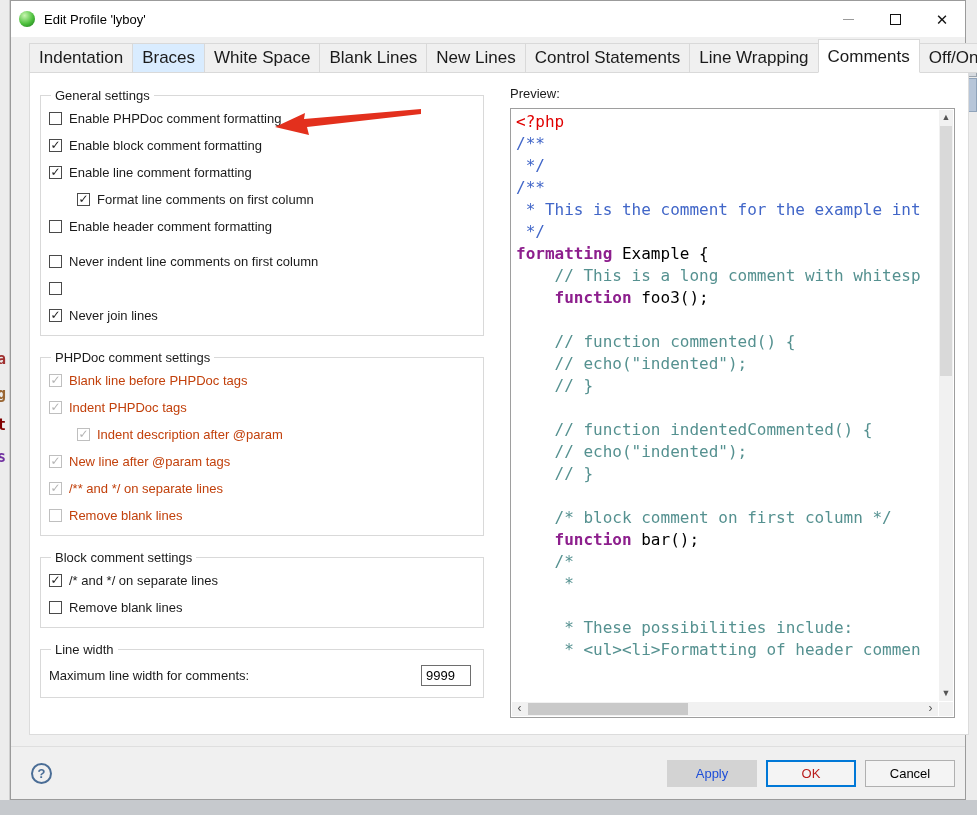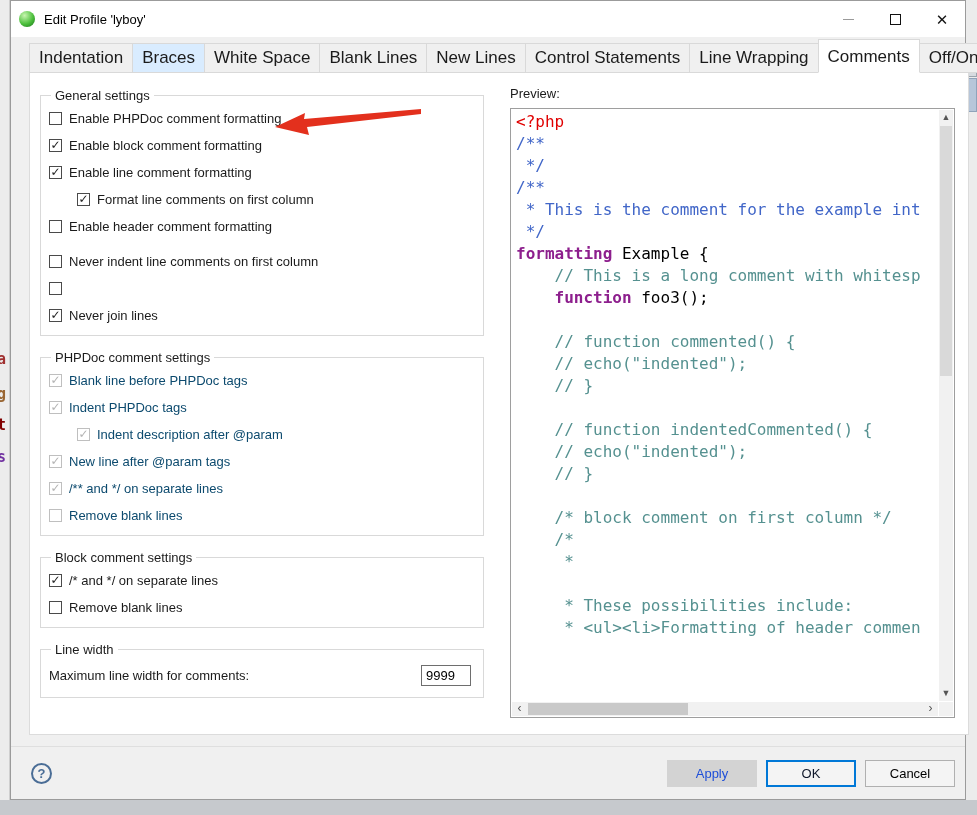--- a/index.html
+++ b/index.html
@@ -40,21 +40,21 @@
   .settings-col { width:446px; }
   fieldset.group { border:1px solid #d9d9d9; margin:0 0 14px 0; padding:2px 8px 6px 8px; width:444px; }
   fieldset.group legend { font-size:13px; color:#1b1b1b; padding:0 4px; margin-left:2px; }
   .row { display:flex; align-items:center; height:27px; }
   .row.gap { margin-top:8px; }
   .row.indent { padding-left:28px; }
   .cb { width:13px; height:13px; flex:none; border:1px solid #4a4a4a; background:#fff; margin-right:7px;
         font: 12px/11px "DejaVu Sans", sans-serif; text-align:center; color:#1a1a1a; overflow:hidden; }
   .lbl { font-size:13px; color:#1b1b1b; white-space:nowrap; }
   .row.disabled .cb { border-color:#bfbfbf; color:#b3b3b3; }
-  .row.disabled .lbl { color:#0c4a6e; }
+  .row.disabled .lbl { color:#c2410c; }
   .lw-row { display:flex; align-items:center; height:32px; padding-right:4px; }
   .lw-input { margin-left:auto; width:50px; height:21px; border:1px solid #6e6e6e; font:13px "Liberation Sans", sans-serif; padding:1px 4px; background:#fff; color:#000; }
 
   
   .preview-col { position:absolute; left:480px; top:14px; width:475px; bottom:14px; }
   .preview-label { font-size:13px; color:#1b1b1b; margin-bottom:7px; }
   .preview-box { position:relative; width:445px; height:610px; border:1px solid #9e9e9e; background:#fff; }
   .code { position:absolute; left:0; top:0; right:15px; bottom:15px; overflow:hidden; padding:2px 0 0 5px;
           font-family:"DejaVu Sans Mono", monospace; font-size:16px; }
   .cl { height:22px; line-height:22px; white-space:pre; }
@@ -78,21 +78,21 @@
   .arrow-svg { position:absolute; left:262px; top:104px; z-index:5; pointer-events:none; }
 
   
   .footer { position:absolute; left:0; right:0; bottom:0; height:53px; border-top:1px solid #dfdfdf; background:#f0f0f0;
             display:flex; align-items:center; padding:0 10px 0 20px; }
   .help-circle { width:21px; height:21px; border:2px solid #4a6d96; border-radius:50%; color:#4a6d96;
                  font: bold 13px/18px "Liberation Sans", sans-serif; text-align:center; }
   .btns { margin-left:auto; display:flex; gap:9px; }
   .btn { width:90px; height:27px; font-size:13px; display:flex; align-items:center; justify-content:center; }
   .btn-apply { background:#d3d3d3; color:#1d4ed8; border:1px solid #d3d3d3; }
-  .btn-ok { background:#f4f4f4; color:#0f172a; border:2px solid var(--accent); }
+  .btn-ok { background:#f4f4f4; color:#b91c1c; border:2px solid var(--accent); }
   .btn-cancel { background:#f4f4f4; color:#000; border:1px solid #b0b0b0; }
 </style>
 </head>
 <body>
 
 <div class="screen">
 
   <div class="bg-left">
       <span class="frag" style="color: rgb(160, 48, 48); top: 350px;">a</span>
       <span class="frag" style="color: rgb(153, 102, 51); top: 385px;">g</span>
@@ -234,20 +234,21 @@
               <div class="cl"></div>
               <div class="cl"><span class="c-com">    // function commented() {</span></div>
               <div class="cl"><span class="c-com">    // echo("indented");</span></div>
               <div class="cl"><span class="c-com">    // }</span></div>
               <div class="cl"></div>
               <div class="cl"><span class="c-com">    // function indentedCommented() {</span></div>
               <div class="cl"><span class="c-com">    // echo("indented");</span></div>
               <div class="cl"><span class="c-com">    // }</span></div>
               <div class="cl"></div>
               <div class="cl"><span class="c-com">    /* block comment on first column */</span></div>
+              <div class="cl"><span class="c-code">    </span><span class="c-kw">function</span><span class="c-code"> bar();</span></div>
               <div class="cl"><span class="c-com">    /*</span></div>
               <div class="cl"><span class="c-com">     *</span></div>
               <div class="cl"></div>
               <div class="cl"><span class="c-com">     * These possibilities include:</span></div>
               <div class="cl"><span class="c-com">     * &lt;ul&gt;&lt;li&gt;Formatting of header commen</span></div>
             </div>
           <div class="vsb">
             <div class="arr up">▲</div>
             <div class="thumb"></div>
             <div class="arr down">▼</div>

